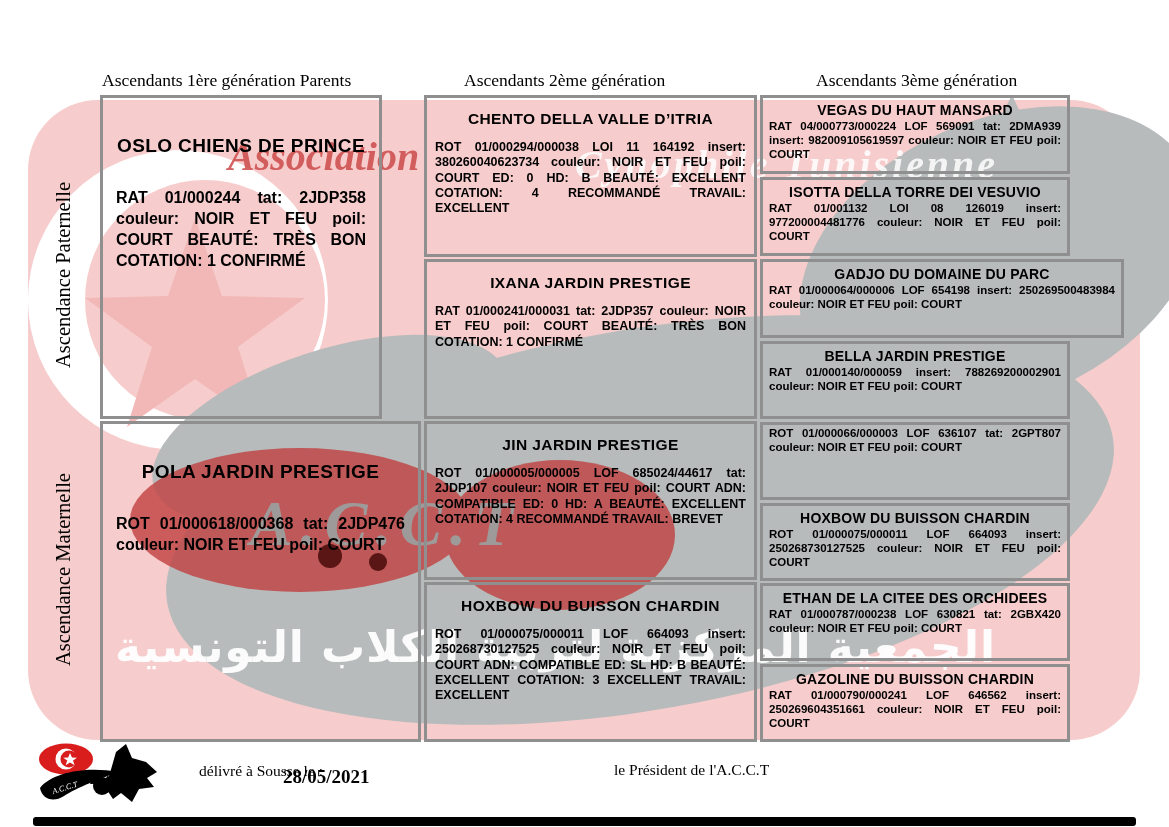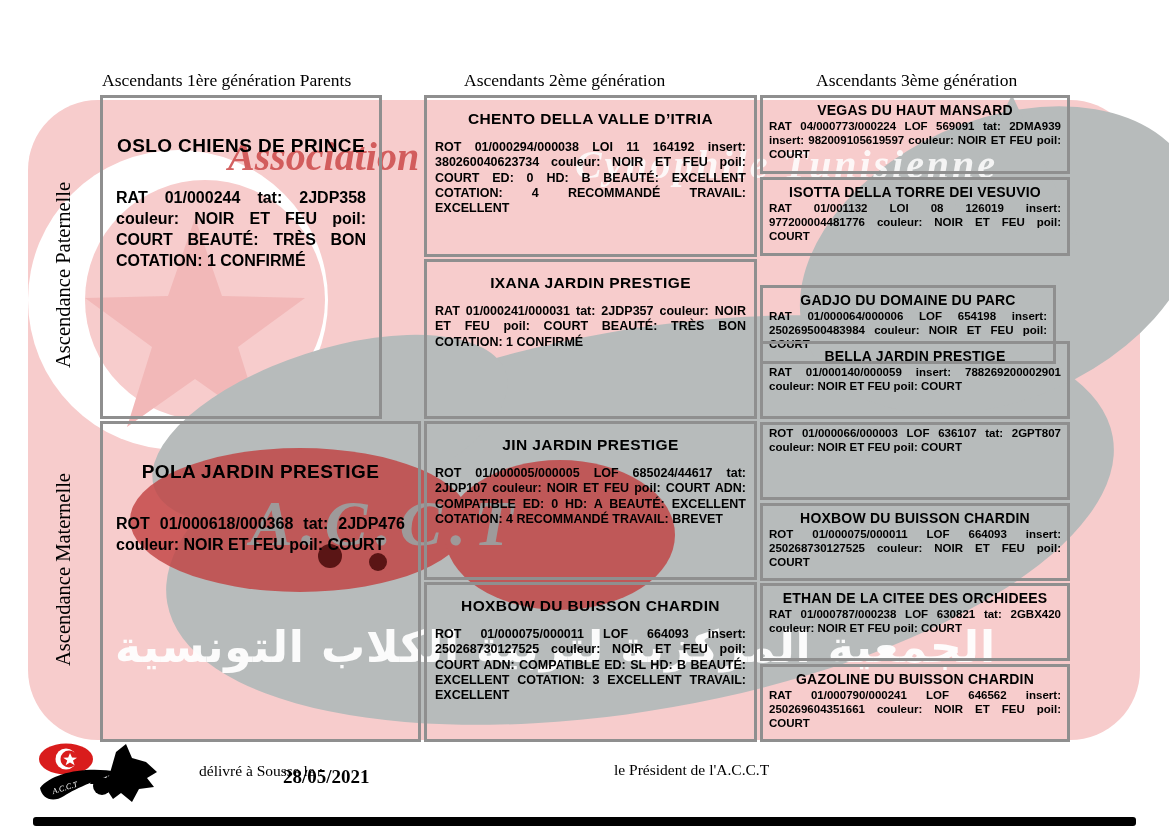--- a/index.html
+++ b/index.html
@@ -113,21 +113,21 @@
   </div>
 
   <div class="cell g3" style="left:760px;top:95px;width:310px;height:79px;">
     <div class="cell-title">VEGAS DU HAUT MANSARD</div>
     <div class="cell-body">RAT 04/000773/000224 LOF 569091 tat: 2DMA939 insert: 982009105619597 couleur: NOIR ET FEU poil: COURT</div>
   </div>
   <div class="cell g3" style="left:760px;top:177px;width:310px;height:79px;">
     <div class="cell-title">ISOTTA DELLA TORRE DEI VESUVIO</div>
     <div class="cell-body">RAT 01/001132 LOI 08 126019 insert: 977200004481776 couleur: NOIR ET FEU poil: COURT</div>
   </div>
-  <div class="cell g3" style="left:760px;top:259px;width:296px;height:79px;margin-top:26px;">
+  <div class="cell g3" style="left:760px;top:259px;width:364px;height:79px;">
     <div class="cell-title">GADJO DU DOMAINE DU PARC</div>
     <div class="cell-body">RAT 01/000064/000006 LOF 654198 insert: 250269500483984 couleur: NOIR ET FEU poil: COURT</div>
   </div>
   <div class="cell g3" style="left:760px;top:341px;width:310px;height:78px;">
     <div class="cell-title">BELLA JARDIN PRESTIGE</div>
     <div class="cell-body">RAT 01/000140/000059 insert: 788269200002901 couleur: NOIR ET FEU poil: COURT</div>
   </div>
   <div class="cell g3" style="left:760px;top:422px;width:310px;height:78px;">
     <div class="cell-body">ROT 01/000066/000003 LOF 636107 tat: 2GPT807 couleur: NOIR ET FEU poil: COURT</div>
   </div>

